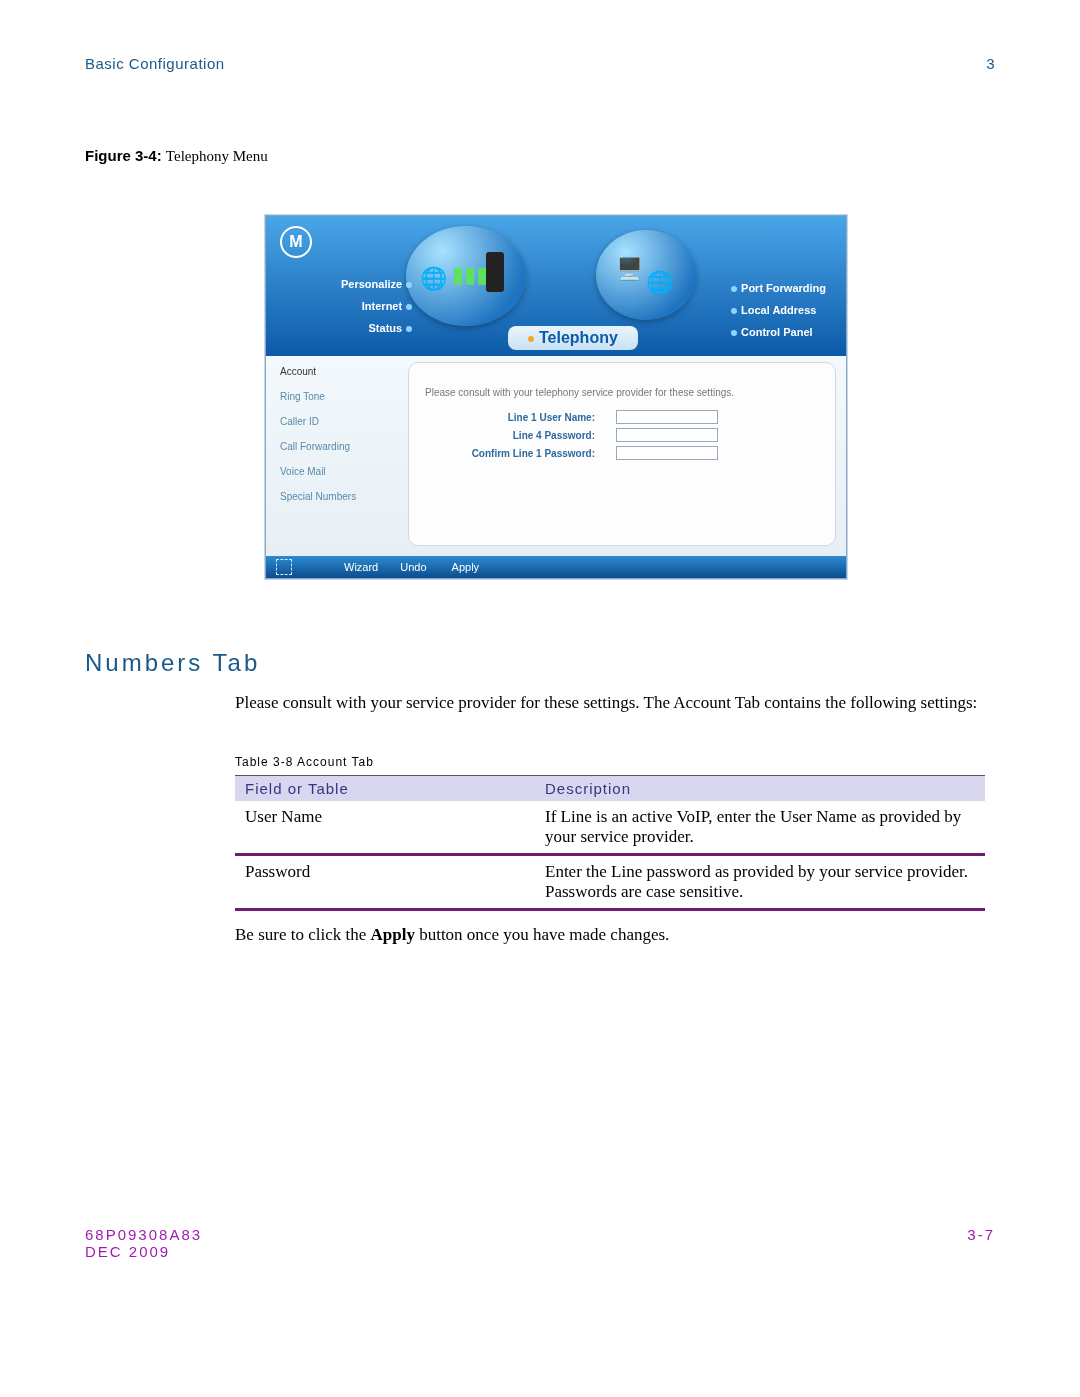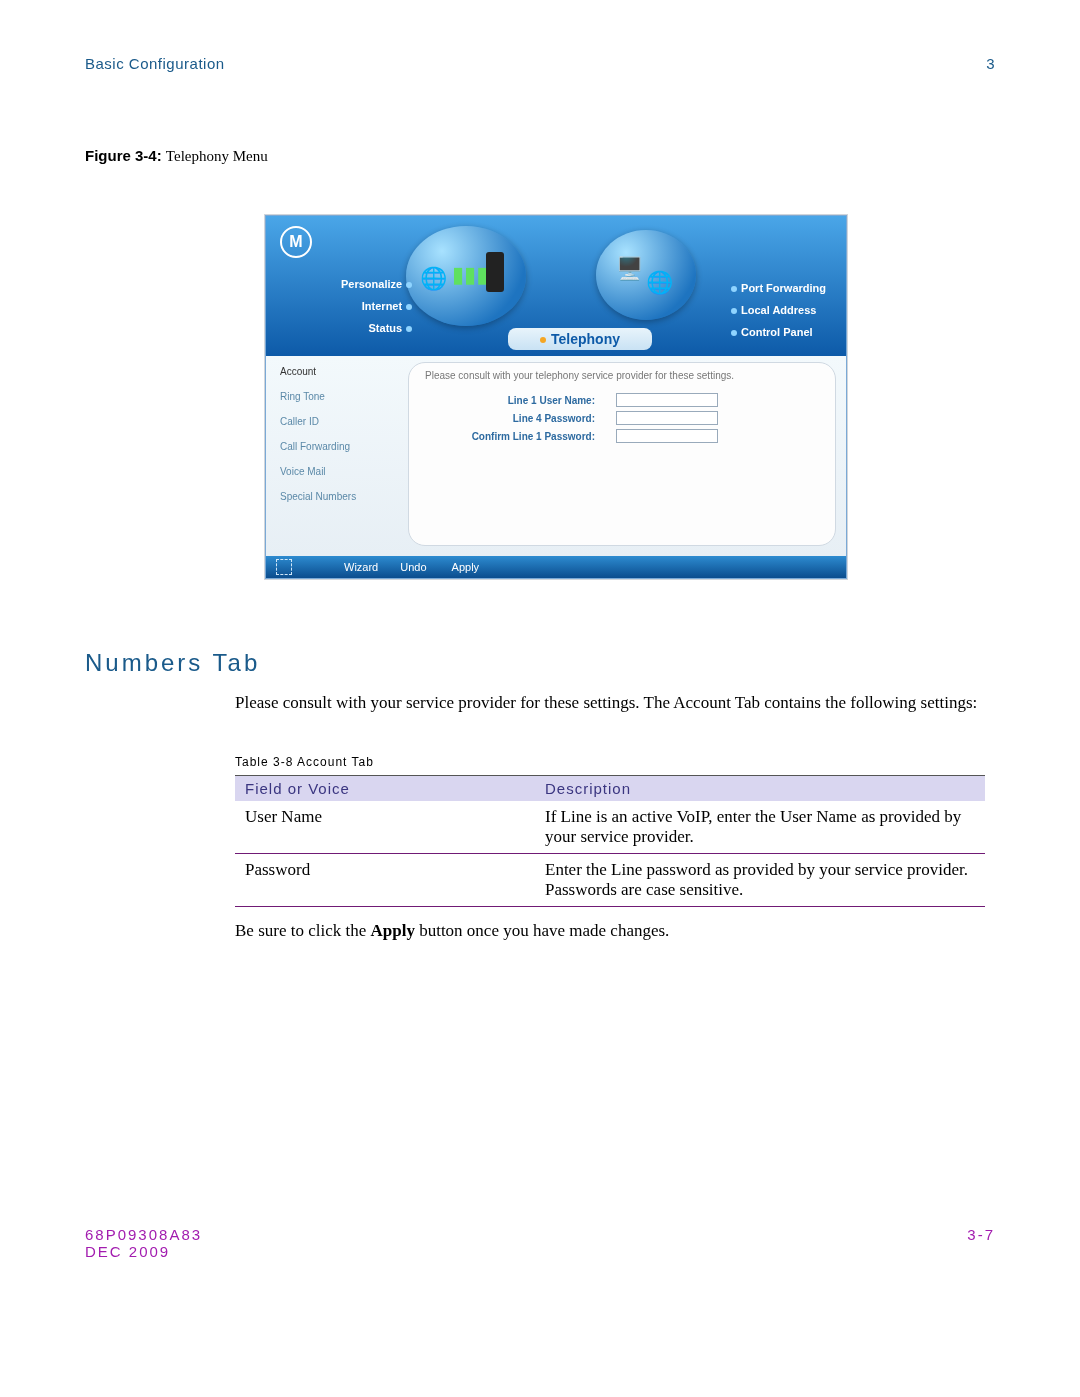--- a/index.html
+++ b/index.html
@@ -78,23 +78,23 @@
   }
   .orb.big { width: 120px; height: 100px; top: 10px; }
   .orb.l { left: 140px; }
   .orb.r { right: 150px; width:100px; height:90px; top:14px; }
   .orb-ico { position:absolute; font-size:22px; }
   .tab-pill {
     position:absolute;
     bottom: 6px; left: 242px;
     background: linear-gradient(#e8f4fb,#c9e2f4);
     border-radius: 8px;
-    padding: 3px 32px;
+    padding: 3px 20px;
     color: #0d5aa8;
-    font-size: 14px;
+    font-size: 16px;
     font-weight: bold;
   }
   .tab-pill .dot { display:inline-block; width:6px;height:6px;background:#f5a623;border-radius:50%;margin-right:5px;vertical-align:middle; }
 
   .app-body {
     background: linear-gradient(#f3f9fc,#e7eff5);
     display:flex;
     min-height: 200px;
     justify-content: space-between;
   }
@@ -102,23 +102,23 @@
     width: 120px;
     padding: 10px 8px 10px 14px;
     font-size: 10px;
   }
   .side-item { color:#5b89a8; margin-bottom: 14px; cursor:default; }
   .side-item.active { color:#333; }
   .form-area {
     flex:1;
     background:#fdfdfd;
     border:1px solid #d0d9e2;
-    border-radius:17px;
+    border-radius:10px;
     margin:6px 10px 10px 0;
-    padding:7px 16px 30px 16px;
+    padding:24px 16px 30px 16px;
   }
   .hint { color:#777; font-size:10px; margin-bottom:12px; }
   .frow { display:flex; align-items:center; margin-bottom:4px;gap:17px; }
   .flabel { width:170px; text-align:right; padding-right:4px; color:#2d6aa0; font-size:10px; font-weight:bold; }
   .finput { width:100px; height:12px; border:1px solid #9ab; background:#fff; }
 
   .footer-bar {
     background: linear-gradient(#2d8bd0,#0b4d8e);
     height:22px;
     display:flex;
@@ -165,21 +165,21 @@
     font-family: Arial, Helvetica, sans-serif;
     font-weight: normal;
     padding: 4px 10px;
     border-top: 1px solid #555;
     letter-spacing: 1px;
     font-size: 15px;
   }
   table.doc td {
     padding: 6px 10px;
     vertical-align: top;
-    border-bottom: 1px solid #701a75;
+    border-bottom: 3px solid #701a75;
   }
   .note { margin: 14px 0 0 150px; font-size:17px; }
   .note .b { font-weight:bold; }
 
   .page-footer {
     position:absolute;
     bottom: 40px;
     left:85px; right:85px;
     display:flex;
     justify-content:space-between;
@@ -272,21 +272,21 @@
     </div>
   </div>
 
   <h2 class="section">Numbers Tab</h2>
   <div class="body-text">Please consult with your service provider for these settings. The Account Tab contains the following settings:</div>
 
   <div class="table-caption">Table 3-8 Account Tab</div>
   <table class="doc">
     <tbody>
         <tr>
-      <th style="width:40%;">Field or Voice</th>
+      <th style="width:40%;">Field or Table</th>
       <th>Description</th>
     </tr>
     <tr>
       <td>User Name</td>
       <td>If Line is an active VoIP, enter the User Name as provided by your service provider.</td>
     </tr>
     <tr>
       <td>Password</td>
       <td>Enter the Line password as provided by your service provider. Passwords are case sensitive.</td>
     </tr>

